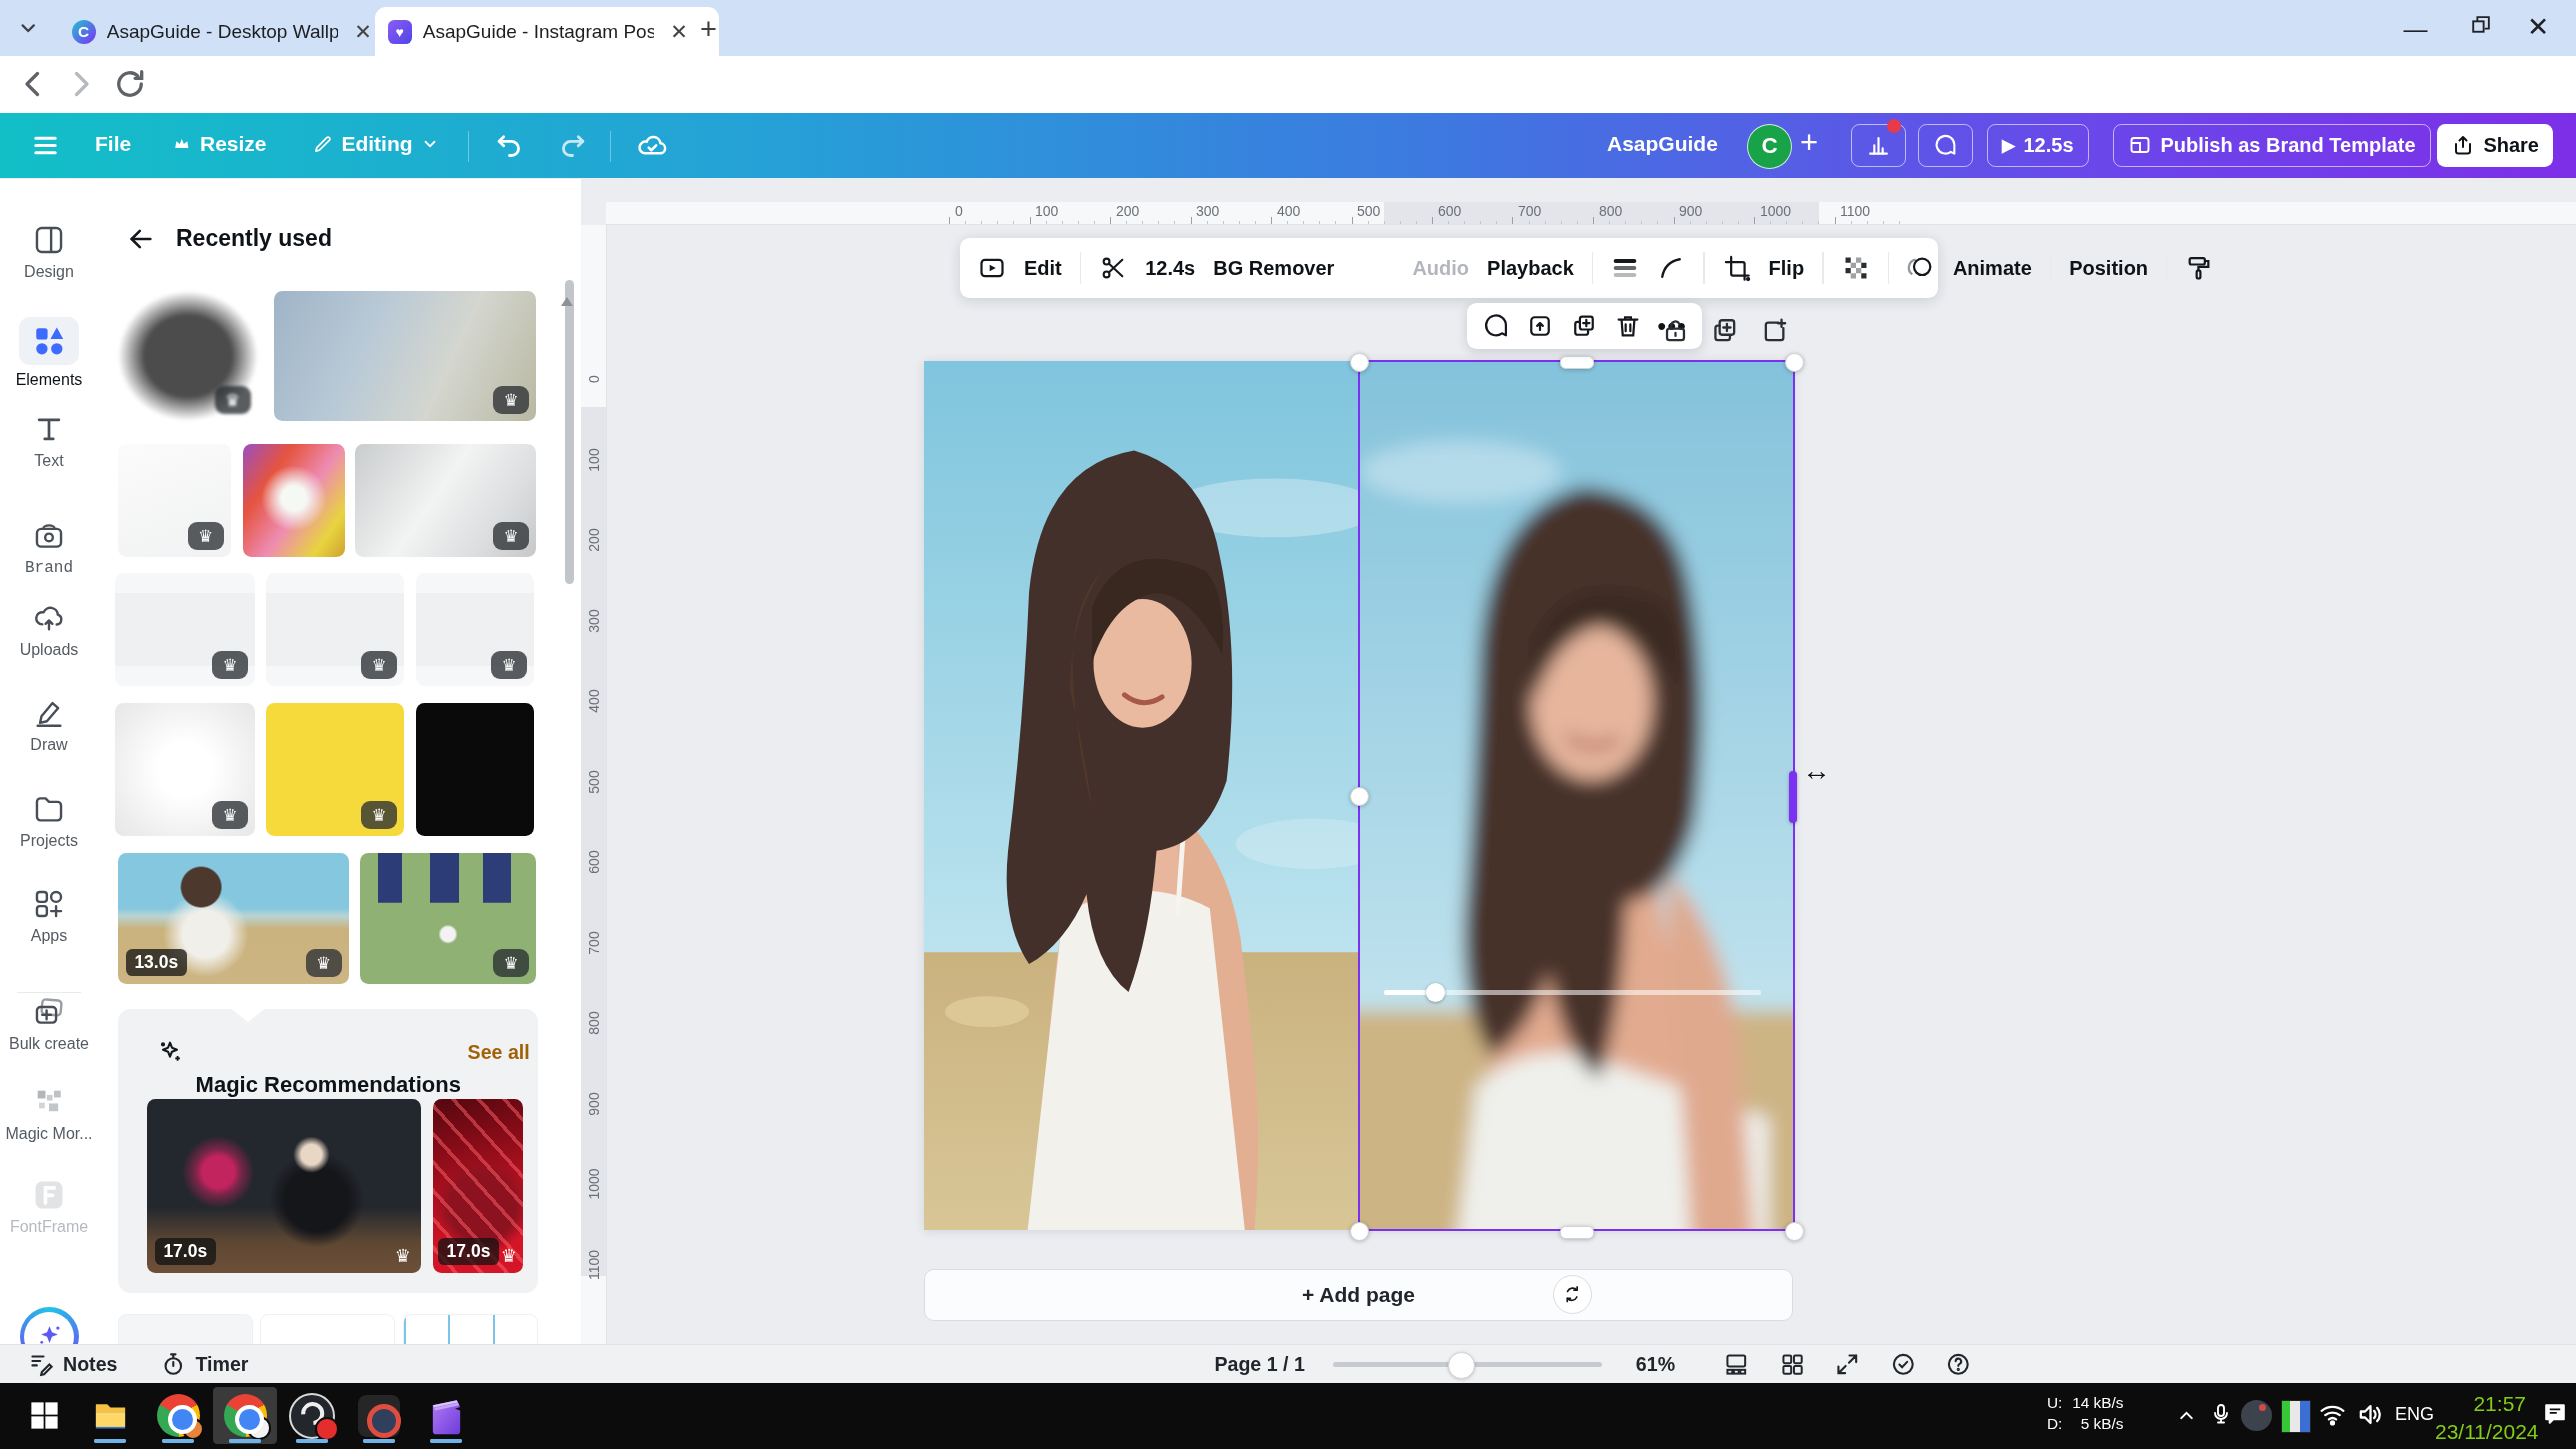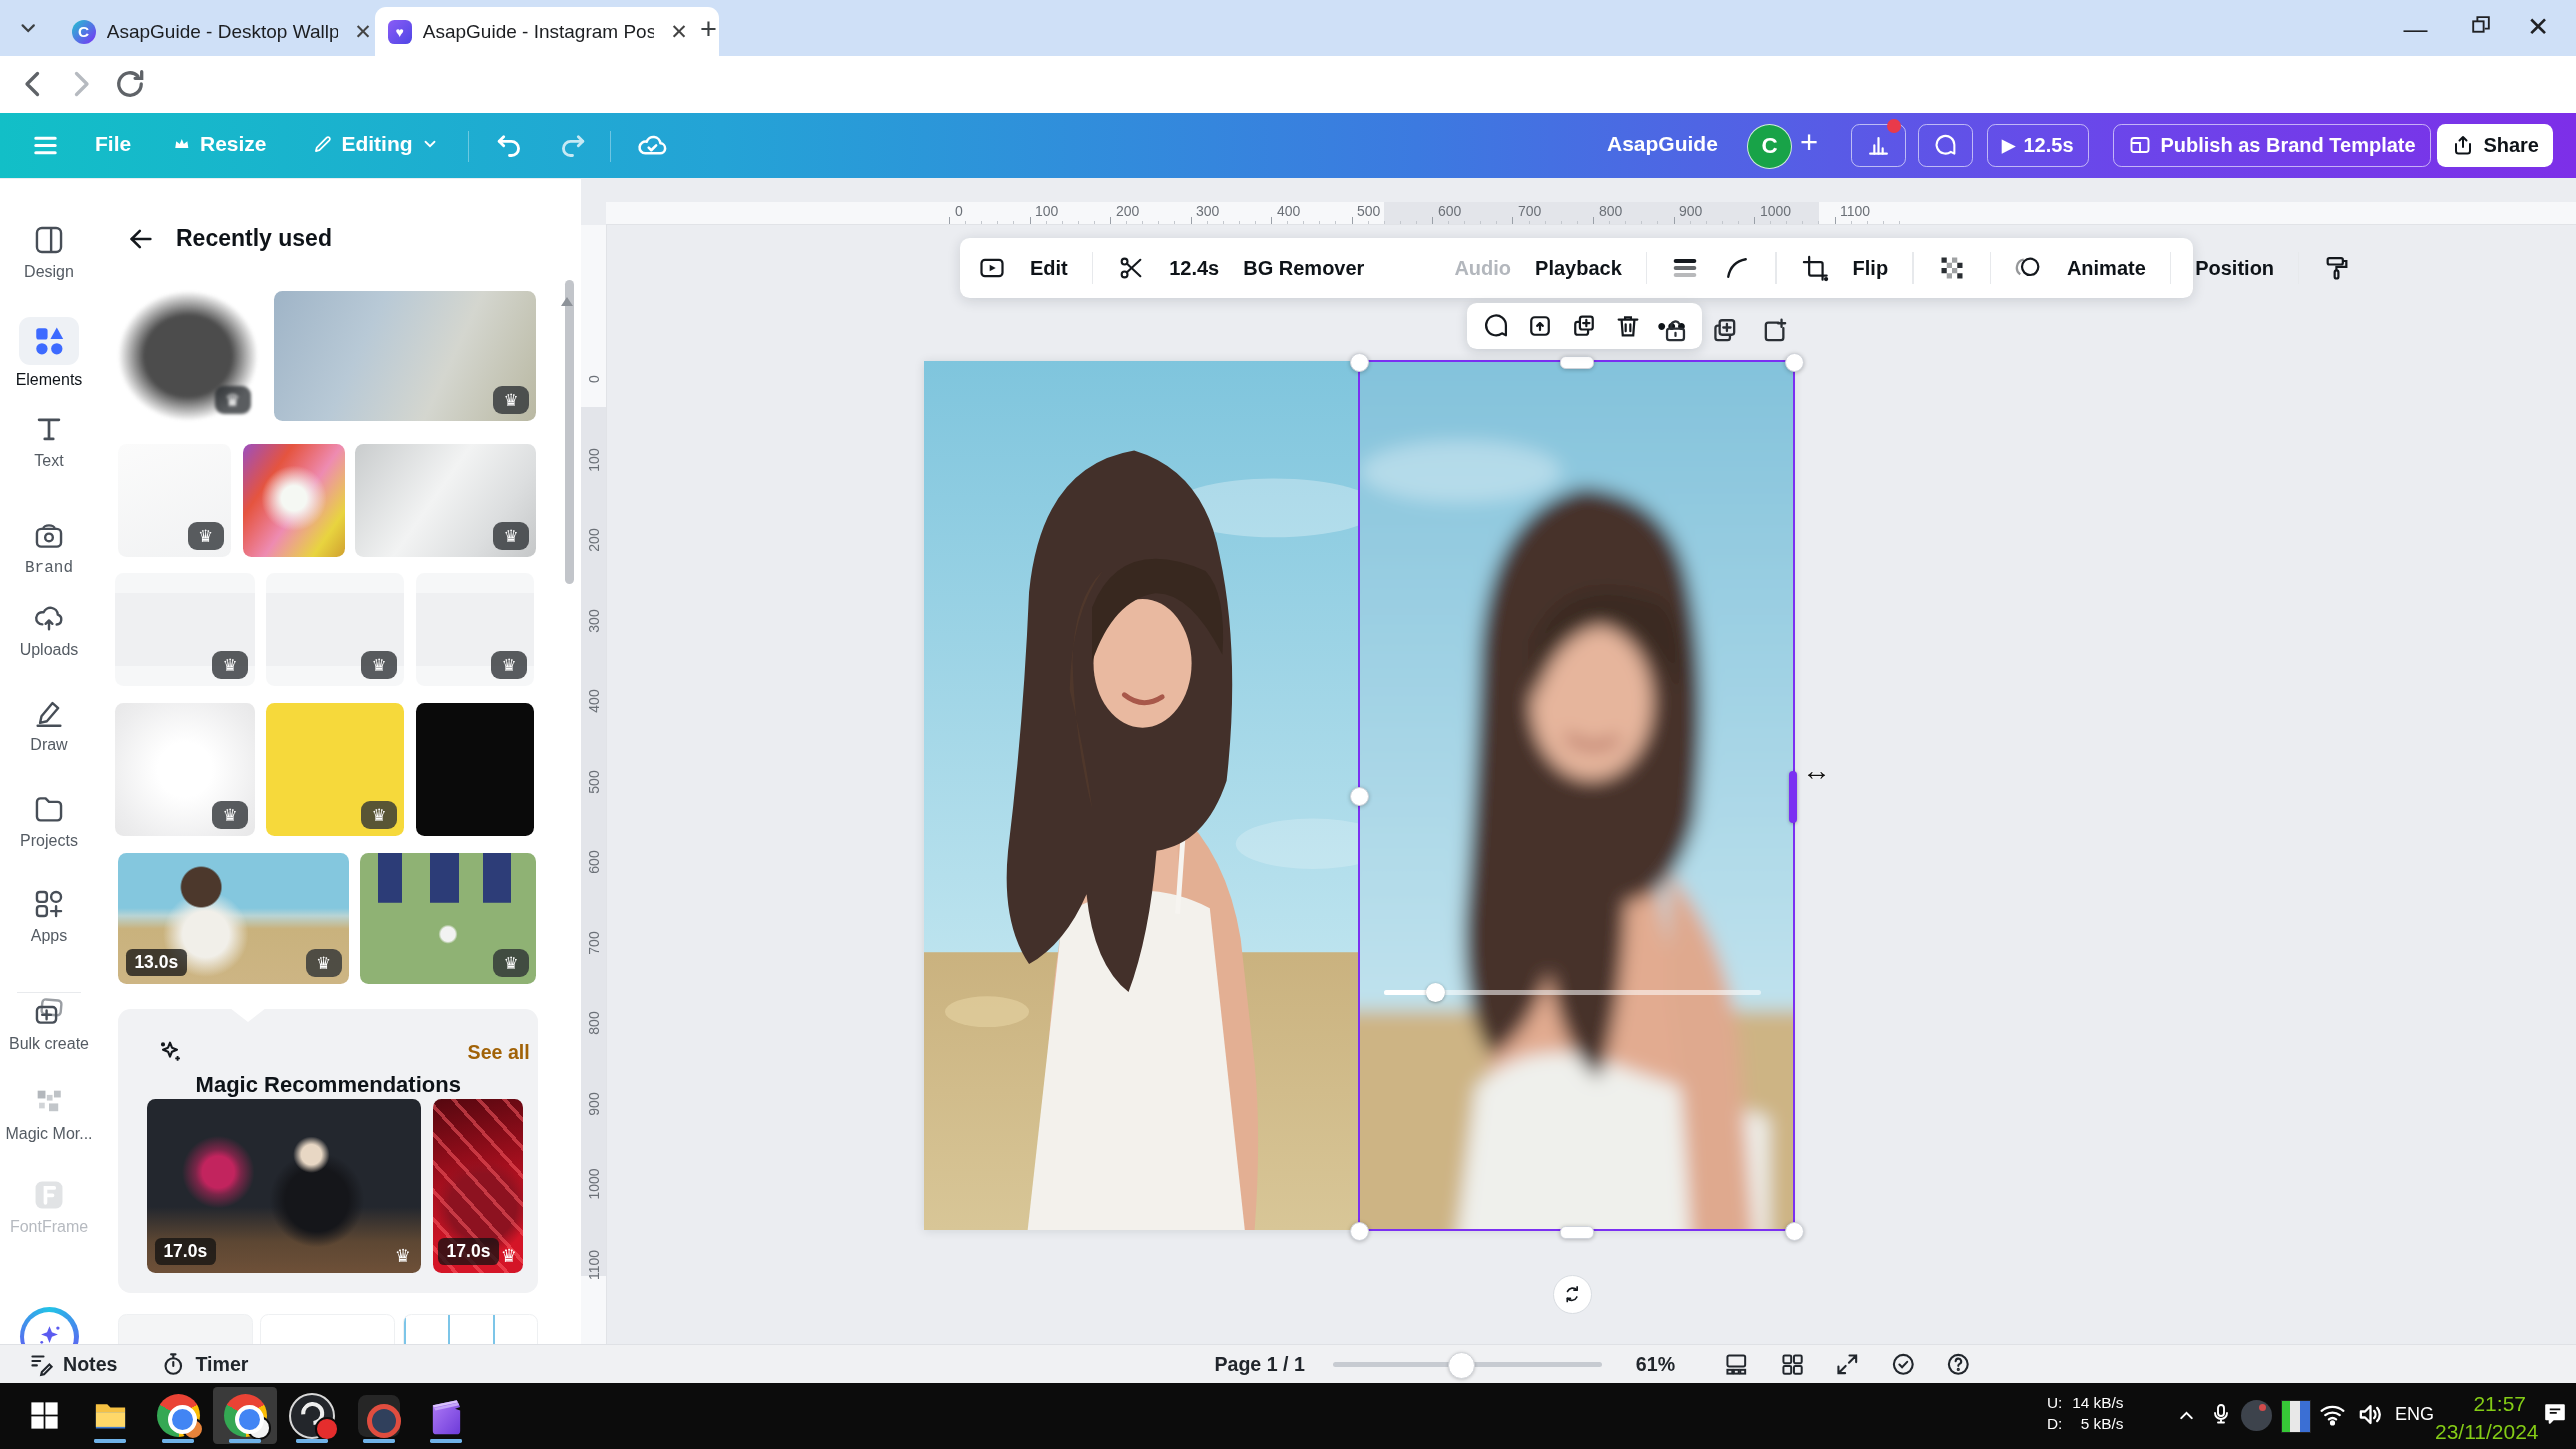--- a/index.html
+++ b/index.html
@@ -49,22 +49,22 @@
   .scrollthumb{position:absolute;left:467px;top:101px;width:9px;height:304px;background:#c2c5ca;border-radius:4.9px;}
   
   .canvas{left:581px;top:179px;width:1995px;height:1166px;background:#ebedf1;}
   .hruler{position:absolute;left:25px;top:23px;width:1970px;height:22.4px;background:#f7f8fa;border-bottom:0.7px solid #e1e3e7;font-size:14px;color:#6b7077;}
   .vruler{position:absolute;left:0;top:46px;width:25px;height:1120px;background:#f7f8fa;border-right:0.7px solid #e1e3e7;font-size:14px;color:#6b7077;}
   .rhl{position:absolute;background:#e3e5ea;}
   .ticknum{position:absolute;top:1.4px;}
   .tickline{position:absolute;width:0.7px;height:7px;background:#9aa0a8;bottom:0;}
   .vticknum{position:absolute;transform:rotate(-90deg);transform-origin:center;}
   .page{position:absolute;left:343px;top:182px;width:869px;height:869px;background:#fff;box-shadow:0 1.4px 9.8px rgba(20,30,40,.12);}
-  .ctxbar{position:absolute;left:379px;top:59px;width:1233px;height:60px;background:#fff;border-radius:9.8px;
-          box-shadow:0 2.8px 12.6px rgba(20,30,45,.14);display:flex;align-items:center;padding:0 18px;box-sizing:border-box;gap:24px;}
+  .ctxbar{position:absolute;left:379px;top:59px;width:978px;height:60px;background:#fff;border-radius:9.8px;
+          box-shadow:0 2.8px 12.6px rgba(20,30,45,.14);display:flex;align-items:center;padding:0 18px;box-sizing:border-box;gap:18px;}
   .ctxlabel{font-size:20px;font-weight:600;color:#0e1318;white-space:nowrap;}
   .ctxdiv{width:1.4px;height:32px;background:#e7e9ec;flex:0 0 auto;}
   .cico{width:28px;height:28px;color:#14181d;flex:0 0 auto;}
   .minibar{position:absolute;left:886px;top:124px;width:221px;height:46px;background:#fff;border-radius:9.8px;box-shadow:0 2.8px 11.2px rgba(20,30,45,.16);display:flex;align-items:center;justify-content:space-around;padding:0 7px;}
   .sel{position:absolute;left:778px;top:182px;width:435px;height:869px;outline:2.8px solid #7b30f2;outline-offset:-1.4px;}
   .handle{position:absolute;background:#fff;border:0.7px solid #cfd3da;box-shadow:0 0.7px 4.2px rgba(0,0,0,.25);}
   .hcirc{width:17px;height:17px;border-radius:50%;}
   .hbar{width:32px;height:10.5px;border-radius:5.6px;}
   .addpage{position:absolute;left:343px;top:1090px;width:869px;height:52px;background:#fbfcfd;border:1.4px solid #d8dce1;border-radius:9.8px;box-sizing:border-box;display:flex;align-items:center;justify-content:center;font-size:21px;font-weight:700;color:#21262c;}
   .synccirc{position:absolute;left:972px;top:1096px;width:39px;height:39px;border-radius:50%;background:#fff;border:1.4px solid #d9dde2;box-sizing:border-box;display:flex;align-items:center;justify-content:center;}
@@ -758,20 +758,23 @@
           <path d="M14 6.5v6M11 9.5h6"></path>
         </svg>
     </div>
     <div class="abs ico" style="left:1180px;top:137px;width:29px;height:29px;color:#2a2f35;">
       <svg viewBox="0 0 24 24" fill="none" stroke="currentColor" stroke-width="1.9" stroke-linecap="round">
           <path d="M14.5 5.5H6a2 2 0 0 0-2 2V18a2 2 0 0 0 2 2h10.5a2 2 0 0 0 2-2v-8"></path>
           <path d="M17 3v6M14 6h6"></path>
         </svg>
     </div>
 
+    <div class="addpage">
+        <span>+ Add page</span>
+      </div>
     <div class="synccirc">
       <span class="ico" style="width:22.4px;height:22.4px;color:#14181d;">
         <svg viewBox="0 0 24 24" fill="none" stroke="currentColor" stroke-width="1.8" stroke-linecap="round" stroke-linejoin="round">
             <path d="M7 9a6 6 0 0 1 10-1.5"></path>
             <path d="M17.3 4.2v3.4h-3.4"></path>
             <path d="M17 15a6 6 0 0 1-10 1.5"></path>
             <path d="M6.7 19.8v-3.4h3.4"></path>
           </svg>
       </span>
     </div>

